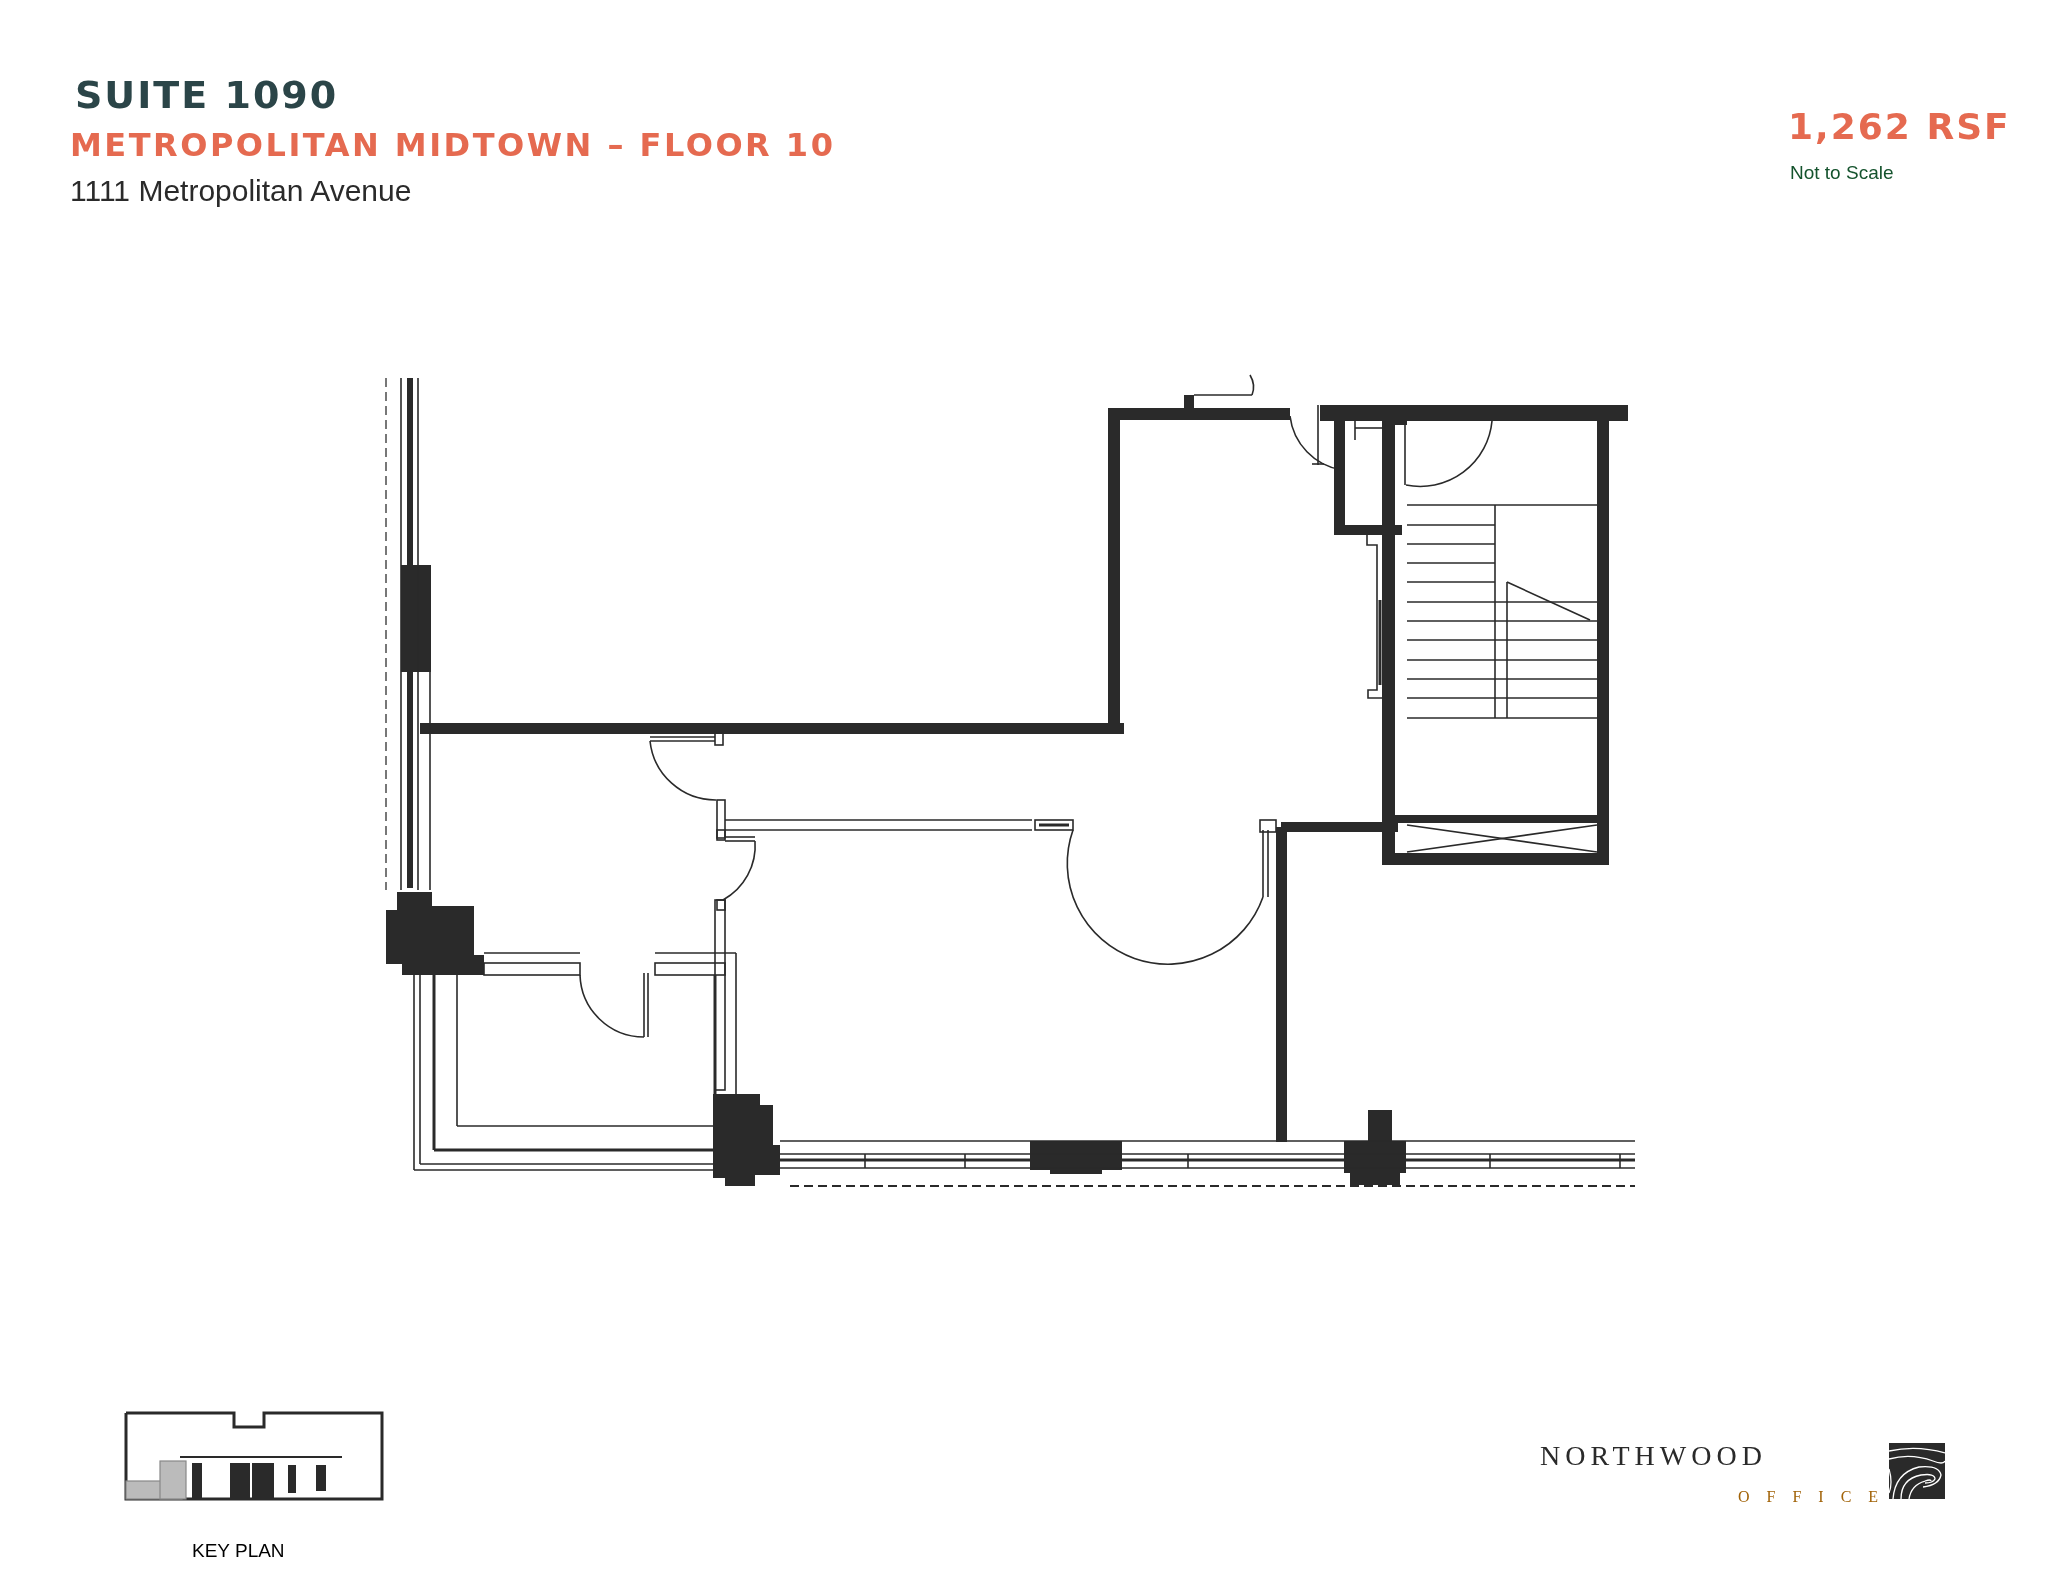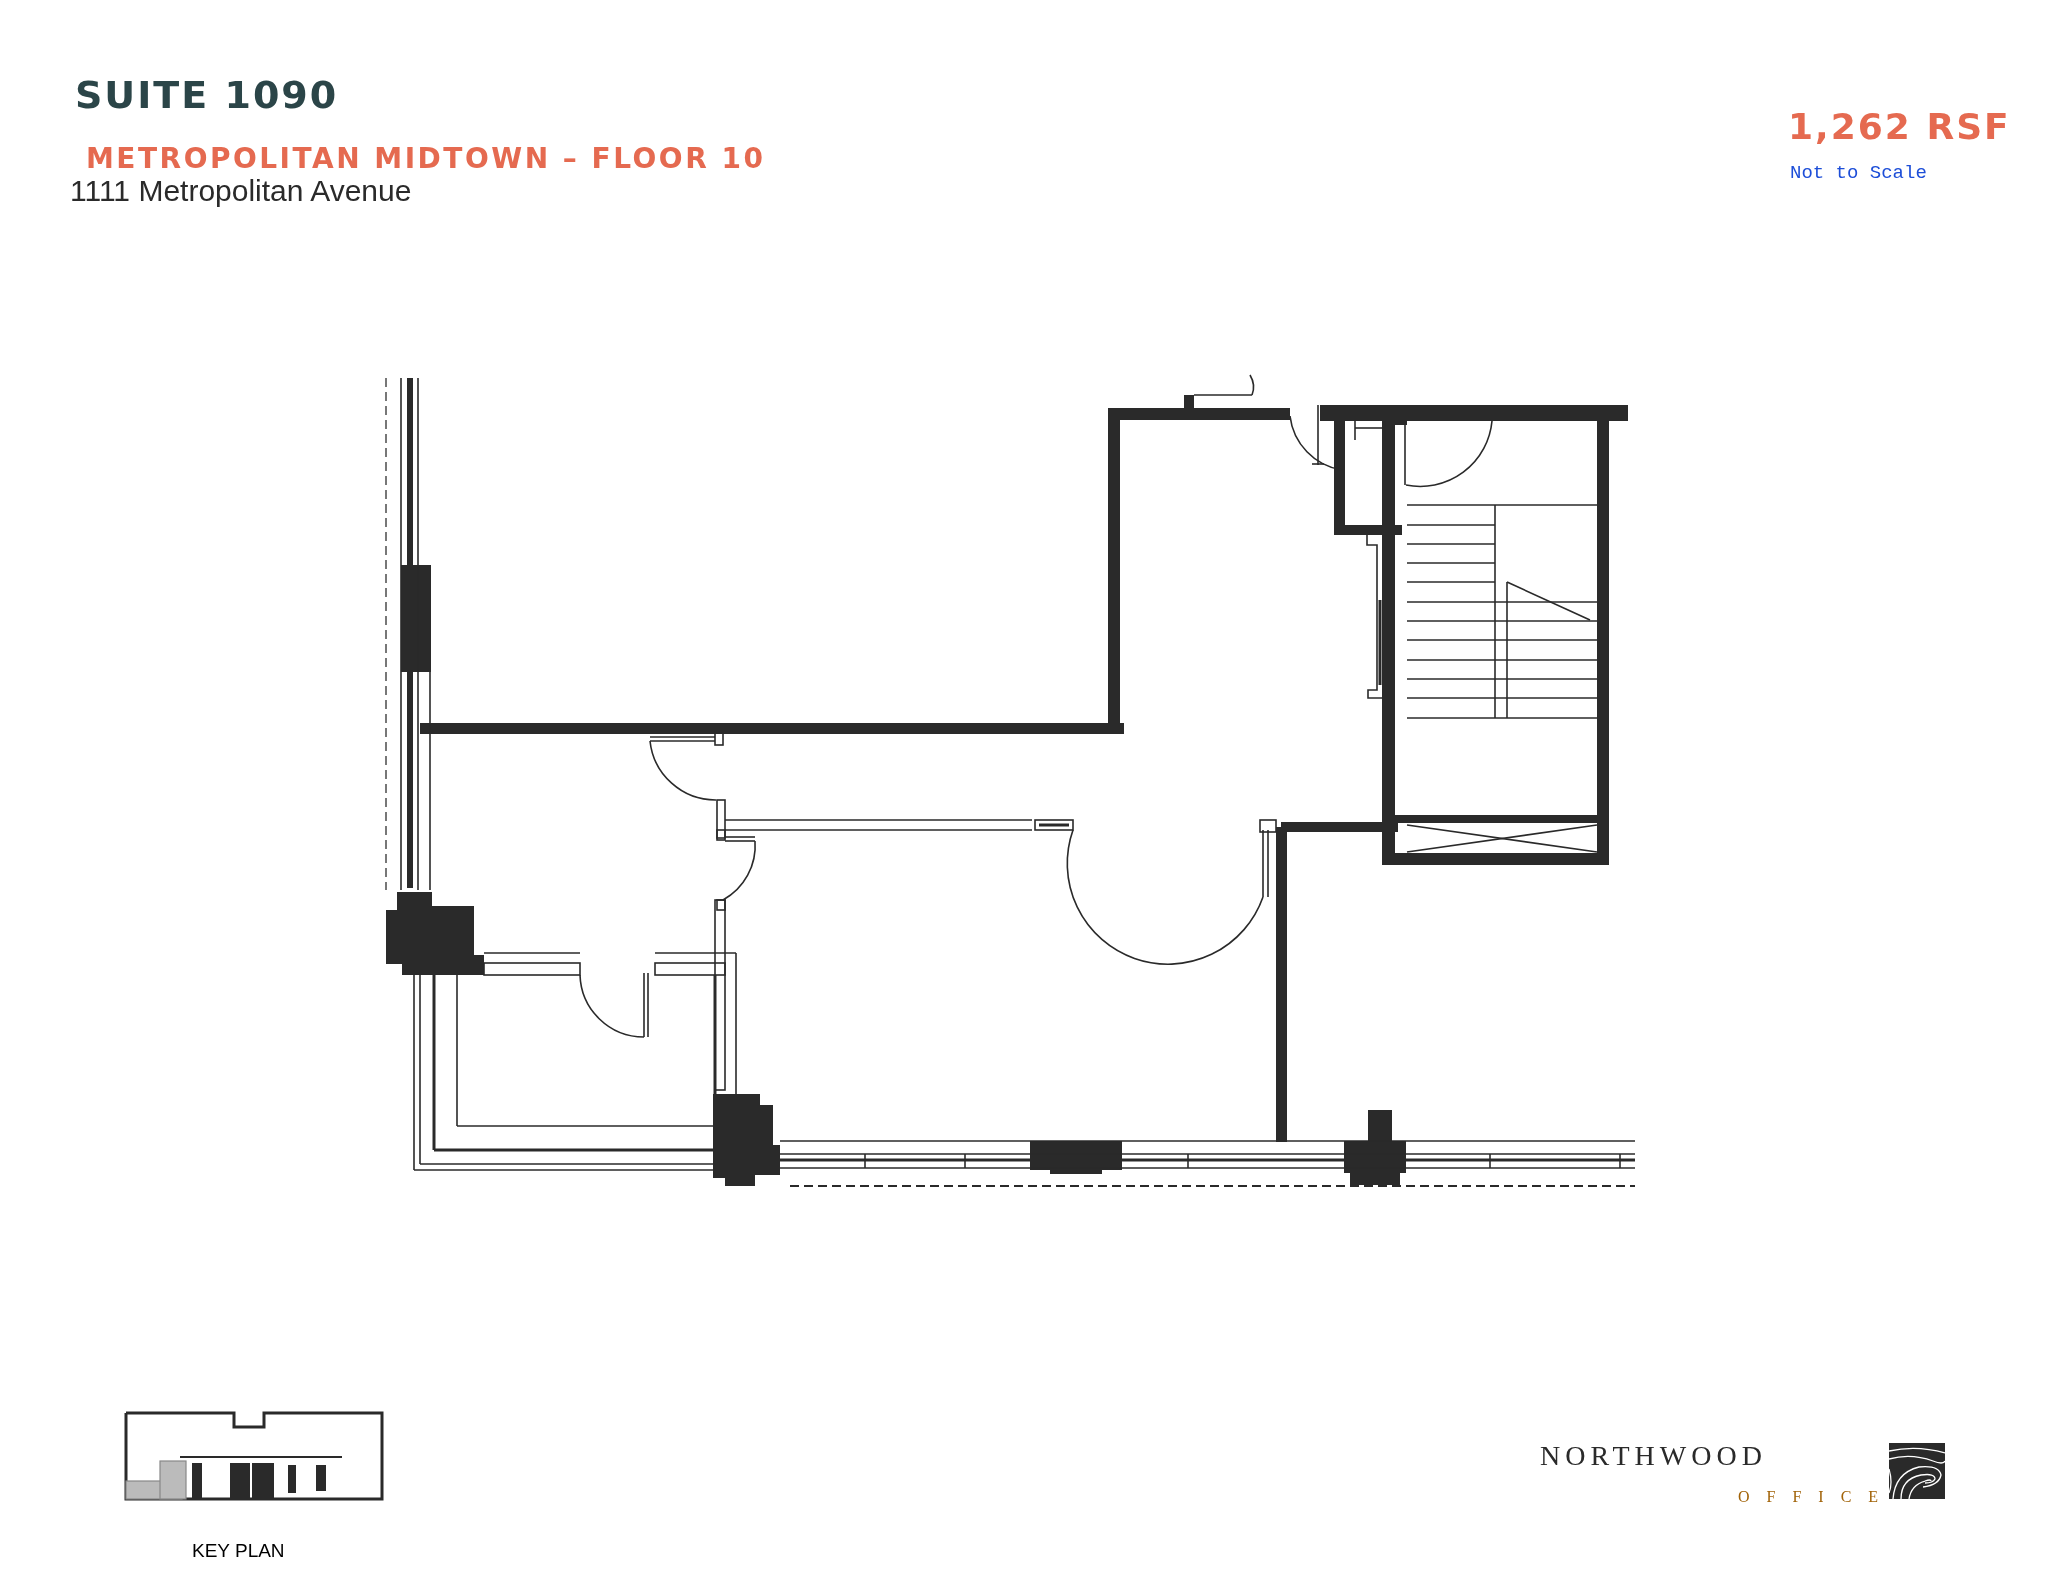--- a/index.html
+++ b/index.html
@@ -1,21 +1,21 @@
 <!DOCTYPE html>
 <html><head>
   <meta charset="utf-8">
   <style>
     html, body { margin: 0; padding: 0; background: #ffffff; }
     body { width: 2048px; height: 1583px; position: relative; overflow: hidden; font-family: "Liberation Sans", sans-serif; }
     .suite-title { position: absolute; left: 70px; top: 68px; font-family: "DejaVu Sans", sans-serif; font-weight: bold; font-size: 38px; letter-spacing: 2px; color: #2b4548; margin: 5px; }
-    .subtitle { position: absolute; left: 70px; top: 126px; font-family: "DejaVu Sans", sans-serif; font-weight: bold; font-size: 28px; letter-spacing: 2.5px; color: #e56a50; margin: 16px; }
+    .subtitle { position: absolute; left: 70px; top: 126px; font-family: "DejaVu Sans", sans-serif; font-weight: bold; font-size: 32px; letter-spacing: 2.5px; color: #e56a50; margin: 0; }
     .address { position: absolute; left: 70px; top: 174px; font-family: "Liberation Sans", sans-serif; font-size: 30px; color: #2a2a2a; text-align: center; }
     .rsf { position: absolute; left: 1788px; top: 106px; font-family: "DejaVu Sans", sans-serif; font-weight: bold; font-size: 36px; letter-spacing: 2px; color: #e56a50; }
-    .scale-note { position: absolute; left: 1790px; top: 162px; font-family: Liberation Mono, monospace; font-size: 19px; color: #1d4ed8; }
+    .scale-note { position: absolute; left: 1790px; top: 162px; font-family: Liberation Sans, sans-serif; font-size: 19px; color: #14532d; }
     .plan { position: absolute; left: 0; top: 0; }
     .keyplan { position: absolute; left: 120px; top: 1405px; }
     .keyplan-label { position: absolute; left: 192px; top: 1515px; font-family: "Liberation Sans", sans-serif; font-size: 19px; color: #000000; letter-spacing: 0; margin-top: 25px; }
     .logo-word { position: absolute; left: 1540px; top: 1440px; font-family: "Liberation Serif", serif; font-size: 28px; letter-spacing: 5px; color: #2a2a2a; }
     .logo-sub { position: absolute; left: 1738px; top: 1488px; font-family: "Liberation Serif", serif; font-size: 16px; letter-spacing: 17px; color: #a16207; }
     .logo-mark { position: absolute; left: 1889px; top: 1443px; }
   </style>
 </head>
 <body>
 

